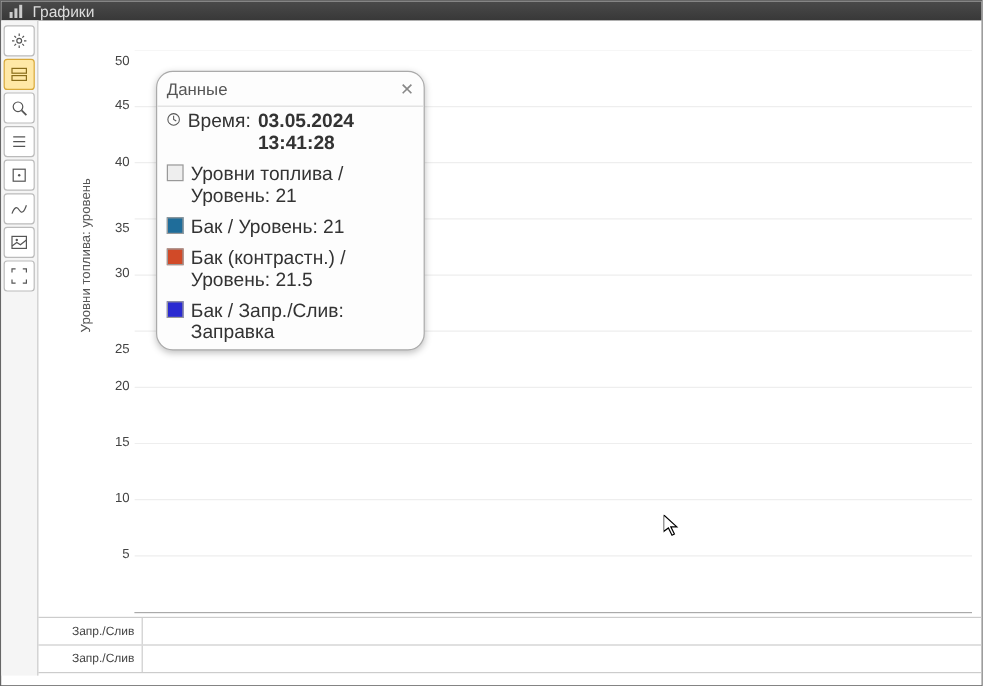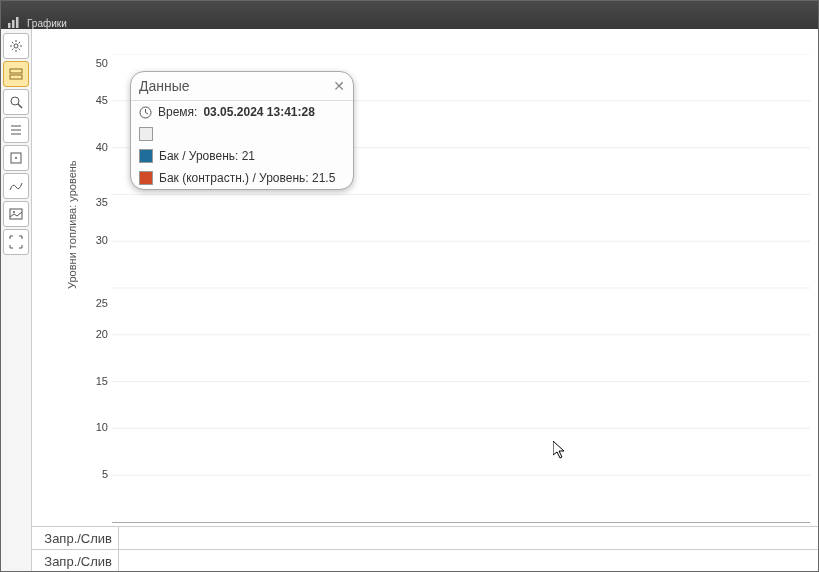--- a/index.html
+++ b/index.html
@@ -1,17 +1,17 @@
 <!DOCTYPE html>
 <html><head>
 <meta charset="utf-8">
 <style>
 html,body{margin:0;padding:0;font-family:Arial,Helvetica,sans-serif;font-size:12px;background:#fff;color:#333}
 .window{width:819px;height:572px;border:1px solid #666;box-sizing:border-box;position:relative;overflow:hidden}
-.titlebar{height:28px;background:linear-gradient(#4a4a4a,#383838);color:#ddd;display:flex;align-items:flex-end;padding:0 6px;font-size:10px}
+.titlebar{height:16px;background:linear-gradient(#4a4a4a,#383838);color:#ddd;display:flex;align-items:center;padding:0 6px;font-size:13px}
 .titlebar svg{margin-right:6px}
 .body{display:flex;height:calc(100% - 24px)}
 .sidetools{width:30px;background:#f5f5f5;border-right:1px solid #ccc;display:flex;flex-direction:column;align-items:center;padding-top:4px;gap:2px}
 .tool{width:24px;height:24px;border:1px solid #bbb;border-radius:3px;background:#fff;display:flex;align-items:center;justify-content:center;cursor:pointer}
 .tool.active{background:#ffe8a6;border-color:#d8a93a}
 .main{flex:1;position:relative}
 .chart-area{position:absolute;left:0;right:0;top:0;height:498px}
 .gantt-area{position:absolute;left:0;right:0;bottom:0;height:49px}
 .ylabel{position:absolute;left:34px;top:260px;transform:rotate(-90deg);transform-origin:left top;font-size:11px;color:#555}
 .yaxis-ticks{position:absolute;left:52px;top:0;width:24px;height:498px}
@@ -20,25 +20,25 @@
 .plot{position:absolute;left:80px;right:8px;top:25px;height:468px;border-bottom:1px solid #aaa}
 .plot svg{position:absolute;inset:0;width:100%;height:100%}
 .grid line{stroke:#eee;stroke-width:1}
 .series1{stroke:#1f6d9a;stroke-width:2;fill:none}
 .series2{stroke:#d14a28;stroke-width:2;fill:none}
 .cursorline{stroke:#2a3bd1;stroke-dasharray:4 3;stroke-width:1.2}
 .cursordot{fill:#2a7dd1}
 .tooltip{position:absolute;left:98px;top:42px;width:222px;background:#fdfdfd;border:1px solid #aaa;border-radius:14px;box-shadow:0 2px 6px rgba(0,0,0,.25);z-index:5}
 .tooltip-head{display:flex;justify-content:space-between;align-items:center;padding:6px 8px;border-bottom:1px solid #ddd;font-size:14px;color:#555}
 .tooltip-close{cursor:pointer;color:#888;font-size:14px}
-.tooltip-row{display:flex;align-items:flex-end;gap:6px;padding:4px 8px;font-size:12px}
+.tooltip-row{display:flex;align-items:flex-start;gap:6px;padding:4px 8px;font-size:16px}
 .swatch{width:12px;height:12px;flex-shrink:0}
 .gantt-row{display:flex;align-items:center;height:22px;border-top:1px solid #ccc}
 .gantt-row:last-child{border-bottom:1px solid #ccc}
-.gantt-label{width:80px;text-align:right;padding-right:6px;font-size:13px;color:#444;border-right:1px solid #ccc;height:100%;display:flex;align-items:center;justify-content:flex-end}
+.gantt-label{width:80px;text-align:right;padding-right:6px;font-size:10px;color:#444;border-right:1px solid #ccc;height:100%;display:flex;align-items:center;justify-content:flex-end}
 .gantt-track{flex:1;position:relative;height:100%;margin-right:8px}
 .mousecursor{position:absolute;pointer-events:none;z-index:4}
 </style>
 </head>
 <body>
 
 <div class="window">
   <div class="titlebar">
     <svg width="14" height="14" viewBox="0 0 14 14">
         <rect x="1" y="8" width="2.5" height="5" fill="#ccc"></rect>
@@ -149,28 +149,33 @@
             <svg width="13" height="13" viewBox="0 0 13 13">
                 <circle cx="6.5" cy="6.5" r="5.5" fill="none" stroke="#555"></circle>
                 <path d="M6.5 3v3.5l2.5 1.5" fill="none" stroke="#555"></path>
               </svg>
             <span>Время:</span>
             <b>03.05.2024 13:41:28</b>
           </div>
           <div id="tt-rows">
               <div class="tooltip-row">
                 <span class="swatch" style="background:#eeeeee;border:1px solid #999"></span>
+                <span>Уровни топлива / Уровень: 21</span>
               </div>
               <div class="tooltip-row">
                 <span class="swatch" style="background:#1f6d9a;border:1px solid #999"></span>
                 <span>Бак / Уровень: 21</span>
               </div>
               <div class="tooltip-row">
                 <span class="swatch" style="background:#d14a28;border:1px solid #999"></span>
                 <span>Бак (контрастн.) / Уровень: 21.5</span>
+              </div>
+              <div class="tooltip-row">
+                <span class="swatch" style="background:#2a2ad1;border:1px solid #999"></span>
+                <span>Бак / Запр./Слив: Заправка</span>
               </div>
             </div>
         </div>
 
         <svg class="mousecursor" style="left:521px;top:412px" width="16" height="20" viewBox="0 0 16 20">
             <path d="M0 0 L0 14 L4 11 L7 17 L9 16 L6 10 L11 10 Z" fill="#fff" stroke="#000" stroke-width="1"></path>
           </svg>
       </div>
 
       <div class="gantt-area">

